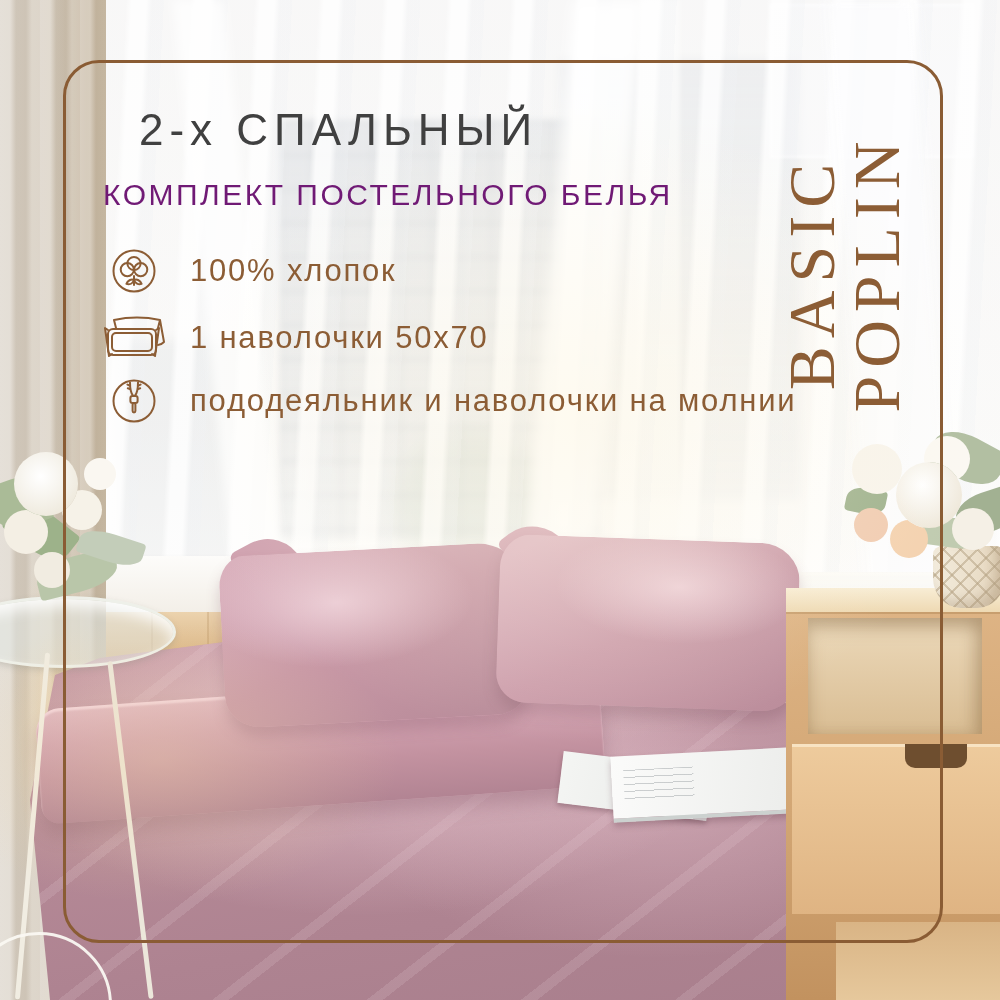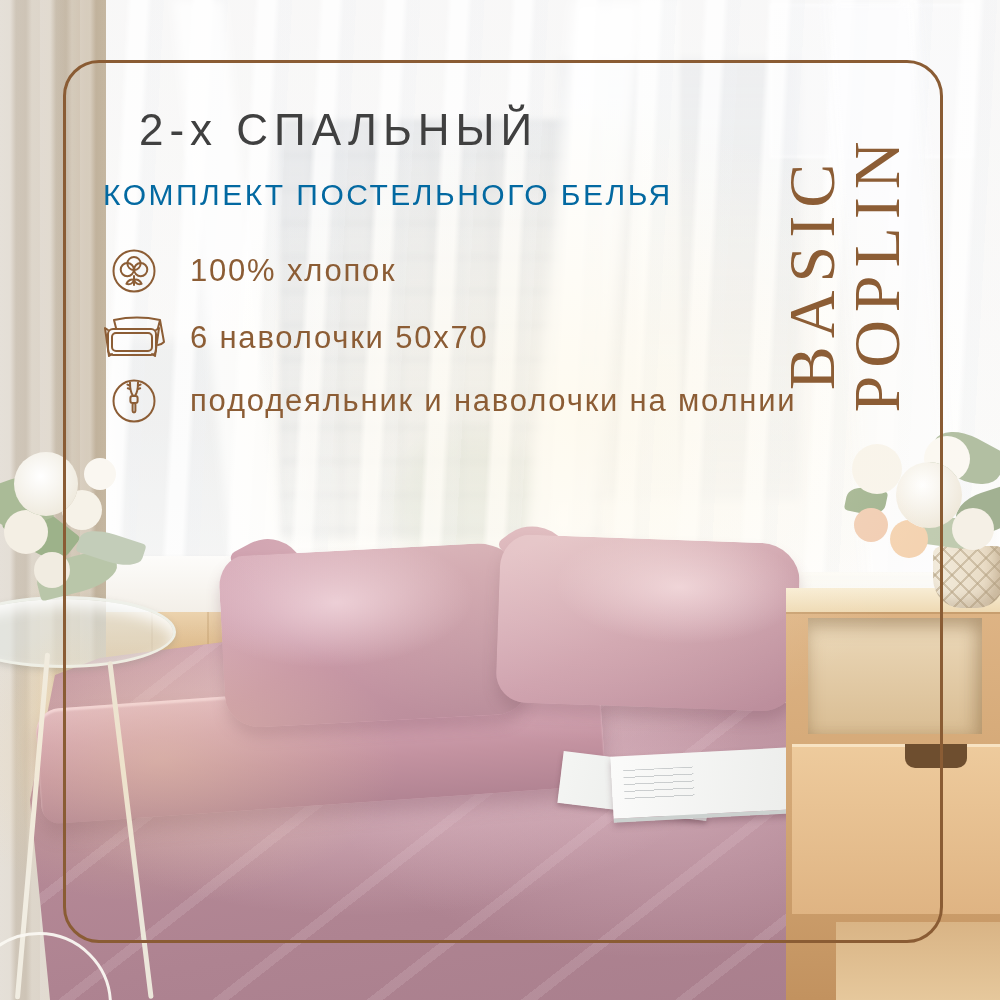--- a/index.html
+++ b/index.html
@@ -149,21 +149,21 @@
 
   .sun-glow{inset:0;pointer-events:none;
     background:
       radial-gradient(55% 45% at 58% 42%,rgba(255,246,222,.45),rgba(255,246,222,0) 72%),
       radial-gradient(30% 18% at 16% 76%,rgba(243,215,166,.35),rgba(243,215,166,0) 80%);}
 
   
   .frame{left:63px;top:60px;width:874px;height:877px;border:3px solid #8a5c34;border-radius:36px;}
 
   .title{left:103px;top:108px;font-size:44px;font-weight:400;letter-spacing:6px;color:#404040;line-height:1;white-space:nowrap;margin-left:36px;}
-  .subtitle{left:103px;top:180px;font-size:30px;font-weight:400;letter-spacing:2.5px;color:#0369a1;line-height:1;white-space:nowrap;}
+  .subtitle{left:103px;top:180px;font-size:30px;font-weight:400;letter-spacing:2.5px;color:#701a75;line-height:1;white-space:nowrap;}
 
   .feature{left:102px;height:52px;display:flex;align-items:center;gap:24px;color:#8c5d35;}
   .feature-1{top:245px;}
   .feature-2{top:312px;}
   .feature-3{top:375px;text-align:right;}
   .feature .label{font-size:31px;letter-spacing:1.8px;white-space:nowrap;}
   .icon-box{display:flex;align-items:center;justify-content:center;width:64px;}
   .icon-box svg{display:block;}
 
   .brand{left:675px;top:208px;width:340px;height:130px;transform:rotate(-90deg);
@@ -248,21 +248,21 @@
 
   <div class="abs feature feature-2">
     <span class="icon-box">
       <svg width="64" height="46" viewBox="0 0 64 46" fill="none" stroke="#8c5d35" stroke-width="2" stroke-linecap="round" stroke-linejoin="round">
         <path d="M14 13 l-2 -8 c14 -3 32 -3 46 0 l-2 8 m2 -8 l4 22 c-2 2 -4 3 -6 3"></path>
         <path d="M6 15 l-3 -2 l4 28 l3 -2 m44 -24 l3 -2 l-4 28 l-3 -2"></path>
         <rect x="6" y="14" width="48" height="26" rx="5"></rect>
         <rect x="10" y="18" width="40" height="18" rx="4"></rect>
       </svg>
     </span>
-    <span class="label">6 наволочки 50х70</span>
+    <span class="label">1 наволочки 50х70</span>
   </div>
 
   <div class="abs feature feature-3">
     <span class="icon-box">
       <svg width="48" height="48" viewBox="0 0 48 48" fill="none" stroke="#8c5d35" stroke-width="2" stroke-linecap="round" stroke-linejoin="round">
         <circle cx="24" cy="24" r="20.5"></circle>
         <path d="M20 5.5 c0 6.5 1 11 3.2 13.5"></path>
         <path d="M28 5.5 c0 6.5 -1 11 -3.2 13.5"></path>
         <path d="M19.6 8.5 l-2.2 -.9 M20 12 l-2.2 -.7 M28.4 8.5 l2.2 -.9 M28 12 l2.2 -.7"></path>
         <rect x="20.4" y="19" width="7.2" height="7" rx="2"></rect>

